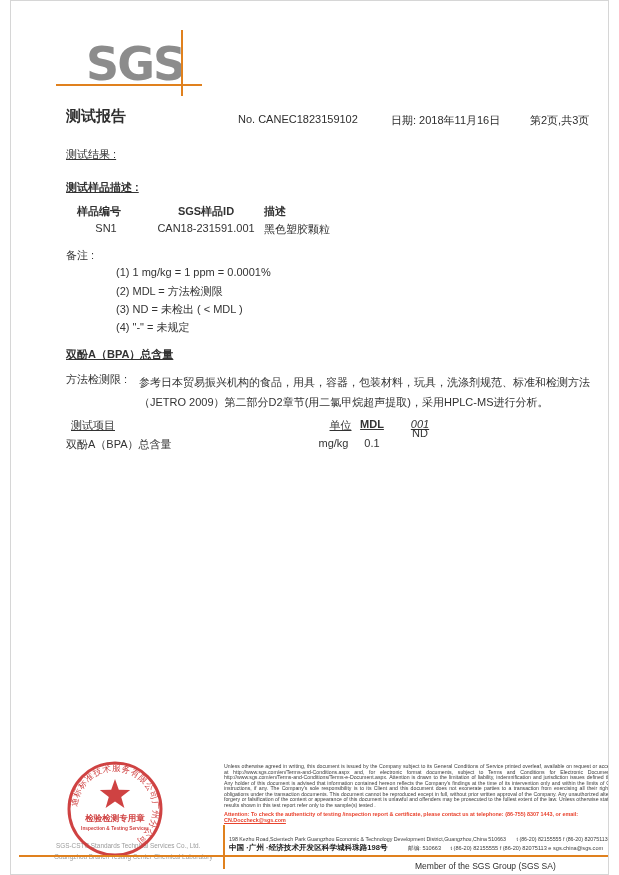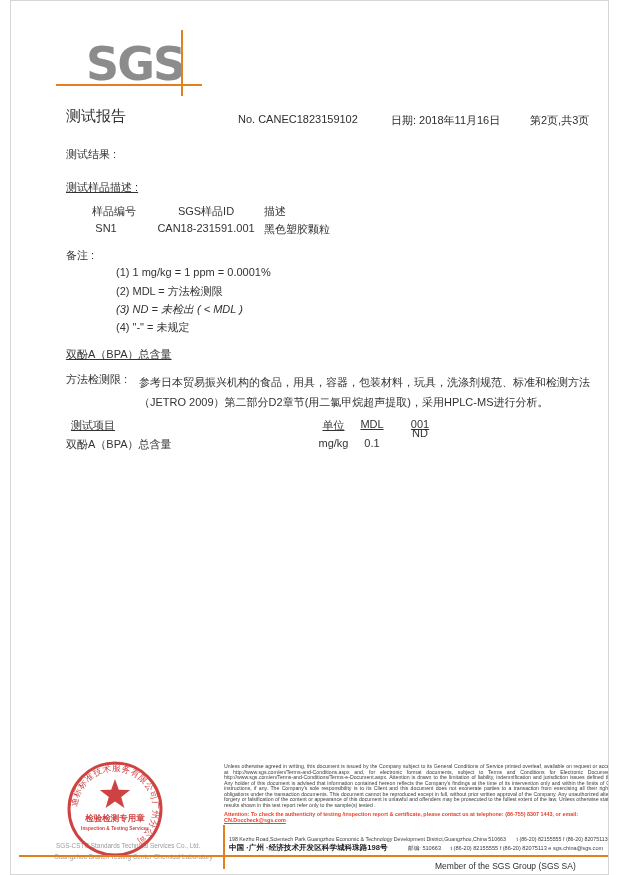--- a/index.html
+++ b/index.html
@@ -12,27 +12,27 @@
   }
   .abs { position:absolute; }
 
   
   .logo-text { font-weight:bold; font-size:46px; color:#8c8c8c; letter-spacing:-2px;
                font-family:"DejaVu Sans","Liberation Sans",sans-serif; }
   .logo-hline { background:#e0811e; height:2px; width:146px; }
   .logo-vline { background:#e0811e; width:2px; height:66px; }
 
   
-  .report-title { font-size:15px; font-weight:normal; color:#2e2e2e; }
+  .report-title { font-size:15px; font-weight:bold; color:#2e2e2e; }
   .hdr-txt { font-size:11px; color:#2e2e2e; }
 
   .body-txt { font-size:11px; color:#333; }
-  .bold { font-weight:normal; }
+  .bold { font-weight:bold; }
   .ul { text-decoration:underline; }
-  .it { }
+  .it { font-style:italic; }
   .ctr { text-align:center; }
 
   
   .disclaimer {
     font-size:5.2px; line-height:1.07; color:#3d3d3d; text-align:justify;
     width:399px;
   }
   .attention {
     font-size:5.4px; line-height:1.15; color:#e8432e; font-weight:bold; width:399px;
   }
@@ -55,45 +55,45 @@
     <span class="logo-text">SGS</span>
   </div>
   <div class="abs logo-hline" style="left:45px; top:83px;"></div>
   <div class="abs logo-vline" style="left:170px; top:29px;"></div>
 
   <div class="abs report-title" style="left:55px; top:106px;">测试报告</div>
   <div class="abs hdr-txt" style="left:218px; top:112px;padding-left:9px;">No. CANEC1823159102</div>
   <div class="abs hdr-txt" style="left:380px; top:112px;">日期: 2018年11月16日</div>
   <div class="abs hdr-txt" style="left:519px; top:112px;">第2页,共3页</div>
 
-  <div class="abs body-txt" style="left:55px; top:146px;">测试结果 :</div>
+  <div class="abs body-txt" style="left:55px; top:146px;text-decoration:underline;">测试结果 :</div>
 
   <div class="abs body-txt bold ul" style="left:55px; top:179px;">测试样品描述 :</div>
 
-  <div class="abs body-txt bold ctr" style="left:61px; top:203px; width:84px;">样品编号</div>
+  <div class="abs body-txt bold ctr" style="left:46px; top:203px; width:84px;">样品编号</div>
   <div class="abs body-txt bold ctr" style="left:137px; top:203px; width:116px;">SGS样品ID</div>
   <div class="abs body-txt bold" style="left:253px; top:203px;">描述</div>
 
   <div class="abs body-txt ctr" style="left:53px; top:221px; width:84px;">SN1</div>
   <div class="abs body-txt ctr" style="left:137px; top:221px; width:116px;">CAN18-231591.001</div>
   <div class="abs body-txt" style="left:253px; top:221px;text-align:center;">黑色塑胶颗粒</div>
 
   <div class="abs body-txt" style="left:55px; top:247px;">备注 :</div>
   <div class="abs body-txt" style="left:105px; top:265px;">(1) 1 mg/kg = 1 ppm = 0.0001%</div>
   <div class="abs body-txt" style="left:105px; top:283px;">(2) MDL = 方法检测限</div>
-  <div class="abs body-txt" style="left:105px; top:301px;font-style:italic;">(3) ND = 未检出 ( &lt; MDL )</div>
+  <div class="abs body-txt" style="left:105px; top:301px;">(3) ND = 未检出 ( &lt; MDL )</div>
   <div class="abs body-txt" style="left:105px; top:319px;">(4) "-" = 未规定</div>
 
   <div class="abs body-txt bold ul" style="left:55px; top:346px;">双酚A（BPA）总含量</div>
 
   <div class="abs body-txt" style="left:55px; top:371px;">方法检测限 :</div>
   <div class="abs body-txt" style="left:128px; top:371px; width:464px; line-height:20px;">参考日本贸易振兴机构的食品，用具，容器，包装材料，玩具，洗涤剂规范、标准和检测方法（JETRO 2009）第二部分D2章节(用二氯甲烷超声提取)，采用HPLC-MS进行分析。</div>
 
   <div class="abs body-txt ul" style="left:60px; top:417px;">测试项目</div>
-  <div class="abs body-txt ul ctr" style="left:300px; top:417px; width:45px;text-decoration:underline;">单位</div>
+  <div class="abs body-txt ul ctr" style="left:307px; top:417px; width:45px;text-decoration:underline;">单位</div>
   <div class="abs body-txt bold ul ctr" style="left:340px; top:417px; width:42px;">MDL</div>
   <div class="abs body-txt it ul ctr" style="left:385px; top:417px; width:48px;">001</div>
 
   <div class="abs body-txt" style="left:55px; top:436px;">双酚A（BPA）总含量</div>
   <div class="abs body-txt ctr" style="left:300px; top:436px; width:45px;">mg/kg</div>
   <div class="abs body-txt ctr" style="left:340px; top:436px; width:42px;">0.1</div>
   <div class="abs body-txt ctr" style="left:385px; top:426px; width:48px;">ND</div>
 
   <div class="abs company-gray" style="left:45px; top:841px;">SGS-CSTC Standards Technical Services Co., Ltd.</div>
   <div class="abs company-gray" style="left:43px; top:852px;">Guangzhou Branch Testing Center Chemical Laboratory</div>
@@ -125,15 +125,15 @@
   </div>
 
   <div class="abs" style="left:218px; top:835px; width:396px; white-space:nowrap;">
     <span class="addr-cn-big">中国 ·广州 ·经济技术开发区科学城科珠路198号</span>
     <span class="addr-small" style="margin-left:16px;">邮编: 510663</span>
     <span class="addr-small" style="margin-left:5px;">t (86-20) 82155555   f (86-20) 82075113   e  sgs.china@sgs.com</span>
   </div>
 
   <div class="abs orange-hline" style="left:8px; top:854px; width:604px;"></div>
 
-  <div class="abs member" style="left:404px; top:860px;margin-left:20px;">Member of the SGS Group (SGS SA)</div>
+  <div class="abs member" style="left:404px; top:860px;">Member of the SGS Group (SGS SA)</div>
 
 </div>
 
 </body></html>

